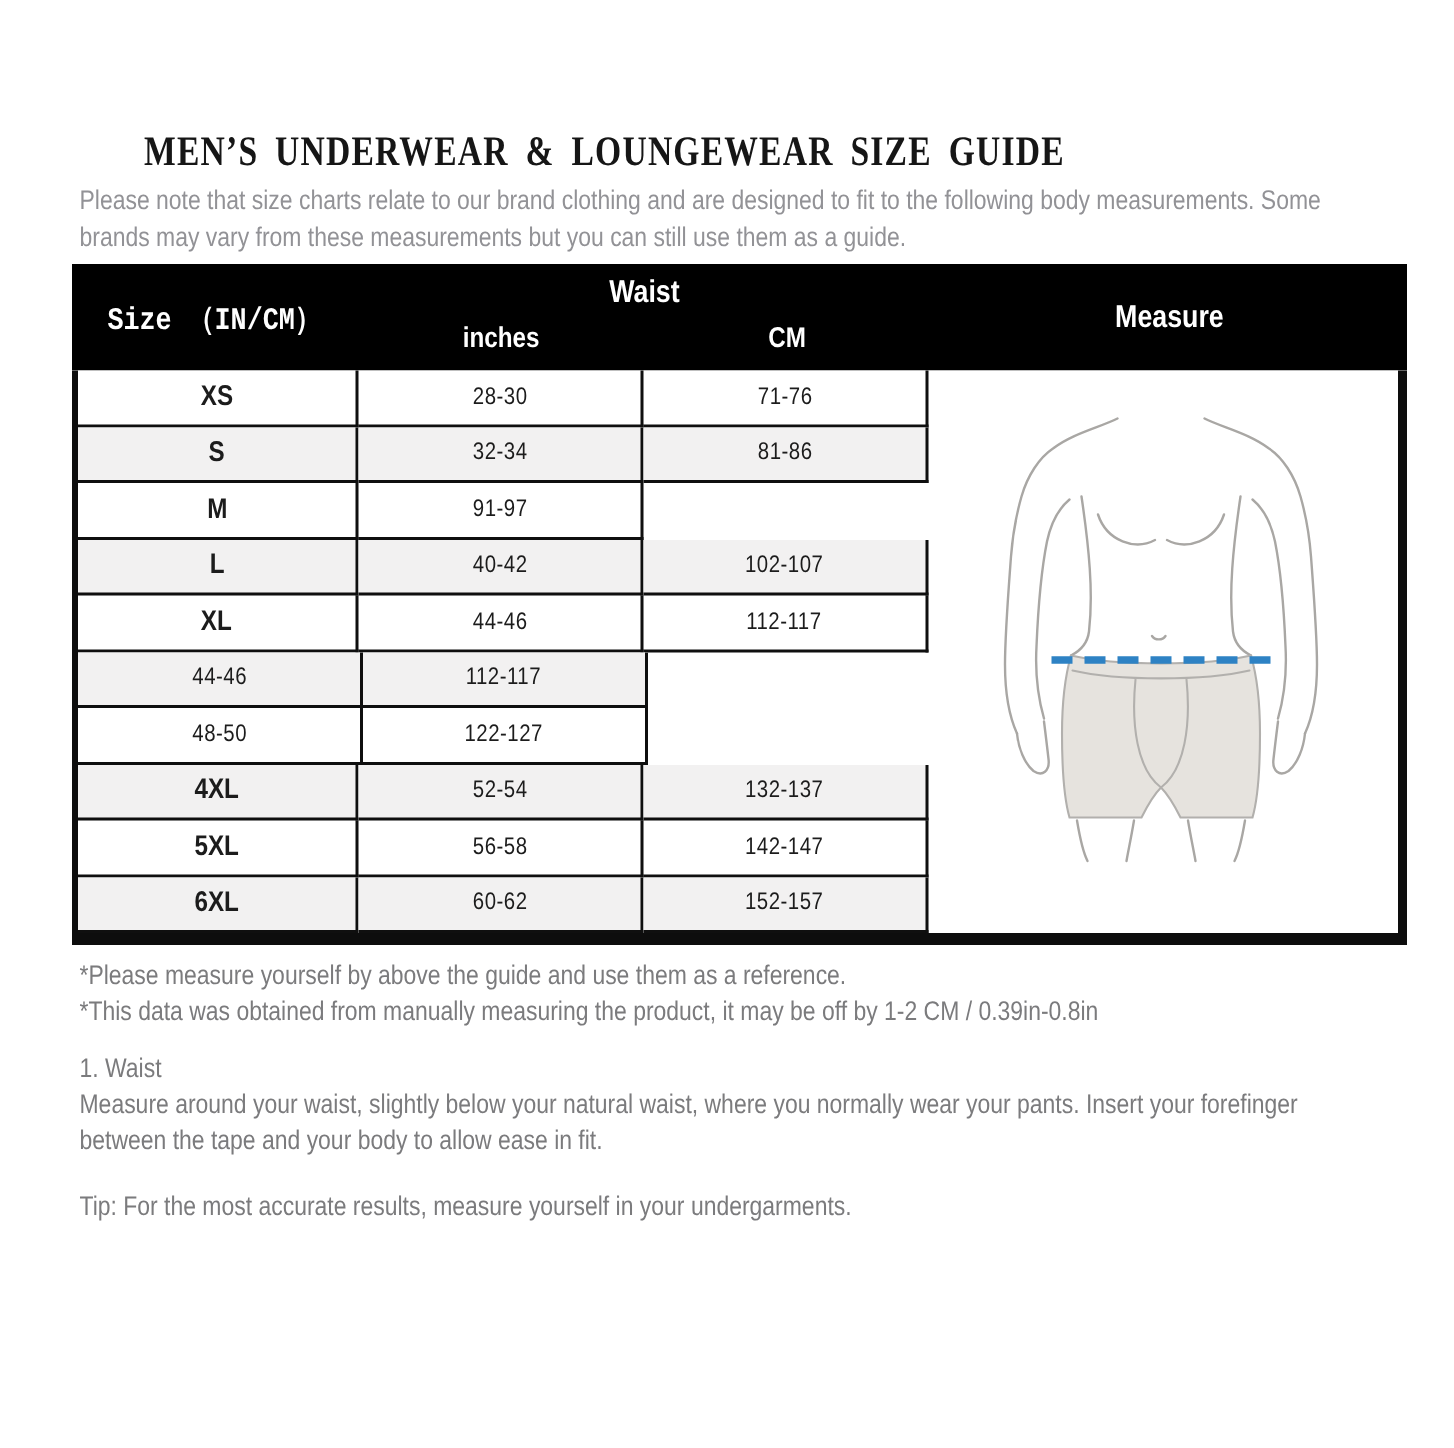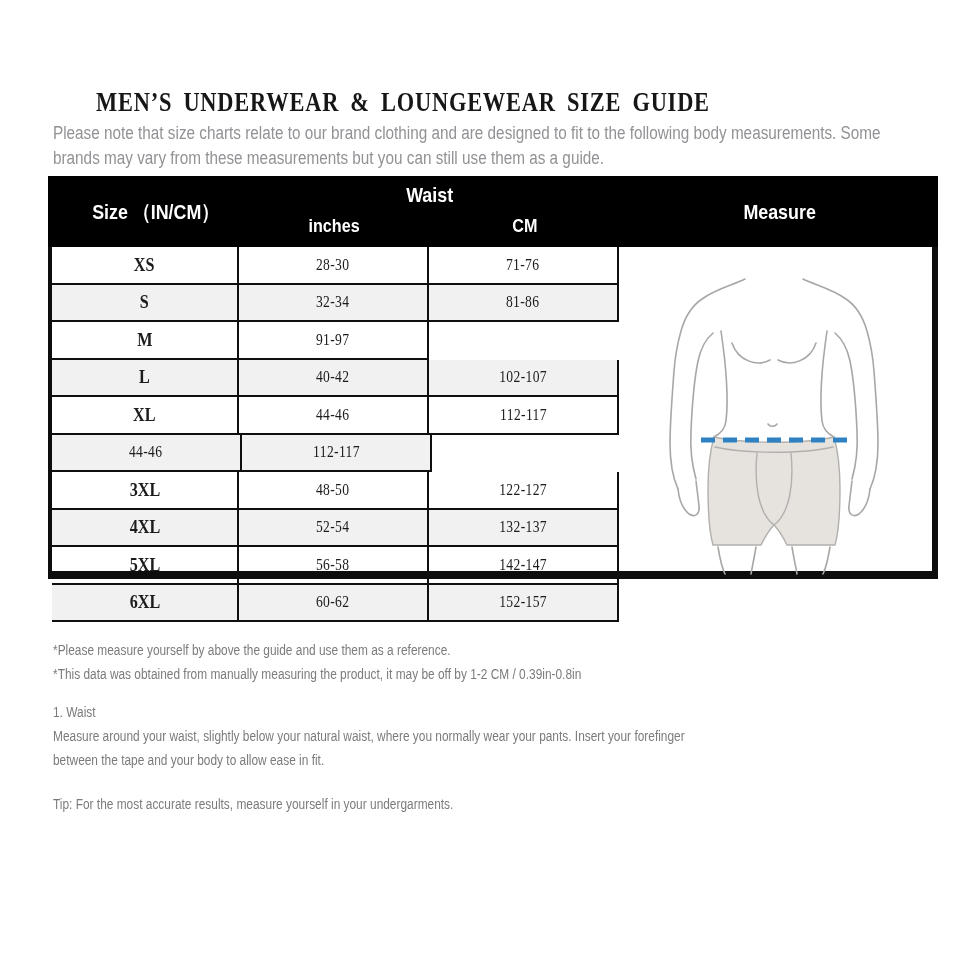--- a/index.html
+++ b/index.html
@@ -16,48 +16,47 @@
     font-family:"Liberation Serif", serif; font-weight:700; font-size:28px;
     letter-spacing:1px; word-spacing:6px; color:#161616;margin-left:44px;
   }
   .title .cond { transform:scaleX(0.8); transform-origin:0 50%; }
   .intro { position:absolute; left:53px; top:121px; color:#929296; font-size:18px; line-height:25px; }
 
   
   .size-table { position:absolute; left:48px; top:176px; width:890px; }
   .thead { position:relative; height:71px; background:#000000; color:#ffffff; }
   .thead .hcell { position:absolute; display:flex; align-items:center; justify-content:center; }
-  .h-size    { left:0;     top:0;    width:191px; height:71px; font-size:21px; font-weight:700; font-family:Liberation Sans, sans-serif;padding-left:12px; }
+  .h-size    { left:0;     top:0;    width:191px; height:71px; font-size:21px; font-weight:700; font-family:Liberation Mono, monospace; }
   .h-waist   { left:191px; top:5px;  width:382px; height:28px; font-size:21px; font-weight:700; }
   .h-inches  { left:191px; top:36px; width:190px; height:28px; font-size:19px; font-weight:700; }
   .h-cm      { left:381px; top:36px; width:192px; height:28px; font-size:19px; font-weight:700; }
   .h-measure { left:573px; top:0;    width:317px; height:71px; font-size:21px; font-weight:700;text-align:right; }
 
   .tbody {
-    position:relative; box-sizing:border-box; height:332px;
+    position:relative; box-sizing:border-box; height:383px;
     border-left:4px solid #0d0d0d; border-right:6px solid #0d0d0d; border-bottom:8px solid #0d0d0d;
     background:#ffffff;
-    font-family:Liberation Serif, serif;
   }
   .trow { display:flex; height:37.5px; box-sizing:border-box; }
   .cell {
     box-sizing:border-box; display:flex; align-items:center; justify-content:center;
     border-right:2px solid #0f0f0f; border-bottom:2px solid #0f0f0f; color:#1c1c1c;
   }
   .c1 { width:187px; font-size:19px; font-weight:700; }
   .c2 { width:190px; font-size:16px; letter-spacing:0.4px; }
   .c3 { width:190px; font-size:16px; letter-spacing:0.4px;justify-content:center; }
   .trow:nth-child(even) .cell { background:#f2f1f1; }
   .trow:last-child .cell { border-bottom:none; }
 
   .measure-cell { position:absolute; left:569px; top:0; width:311px; height:100%; }
   .measure-cell svg { position:absolute; left:8px; top:26px; }
 
   
-  .foot { position:absolute; left:53px; color:#7b7b7d; font-size:14px; line-height:24px; }
+  .foot { position:absolute; left:53px; color:#7b7b7d; font-size:18px; line-height:24px; }
   .notes { top:638px; }
   .sec-heading { top:700px; }
   .sec-body { top:724px; }
   .tip { top:792px; }
 </style>
 </head>
 <body>
 
 <div class="title"><span class="cond">MEN’S UNDERWEAR &amp; LOUNGEWEAR SIZE GUIDE</span></div>
 
@@ -140,23 +139,20 @@
     </div>
     <div class="trow">
       <div class="cell c2">
           <span class="cond">44-46</span>
         </div>
       <div class="cell c3">
           <span class="cond">112-117</span>
         </div>
     </div>
     <div class="trow">
-      <div class="cell c1">
-          <span class="cond">3XL</span>
-        </div>
       <div class="cell c2">
           <span class="cond">48-50</span>
         </div>
       <div class="cell c3">
           <span class="cond">122-127</span>
         </div>
     </div>
     <div class="trow">
       <div class="cell c1">
           <span class="cond">4XL</span>

